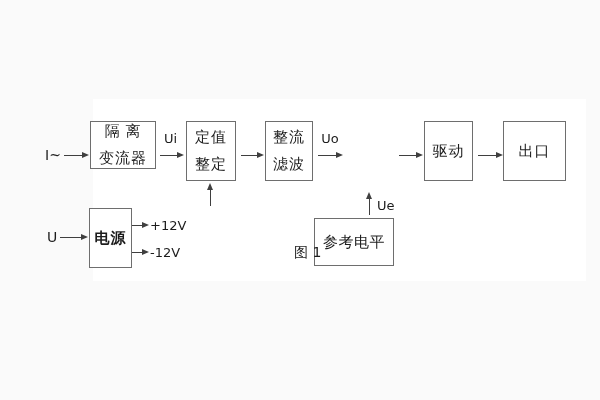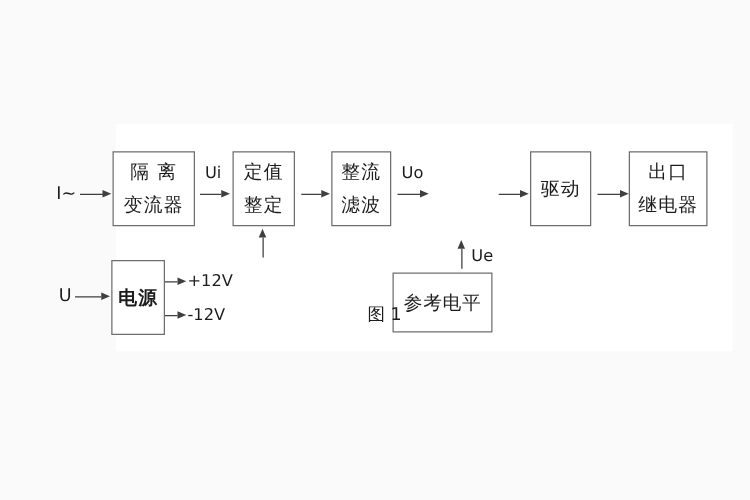--- a/index.html
+++ b/index.html
@@ -55,21 +55,21 @@
     border-right:3.5px solid transparent;
   }
 </style>
 </head>
 <body>
 
 <div class="canvas">
 
   <div class="page"></div>
 
-  <div class="block" style="left:90px;top:121px;width:66px;height:60px;">
+  <div class="block" style="left:90px;top:121px;width:66px;height:48px;font-family:Liberation Serif, serif;">
     <span>隔 离</span>
     <span>变流器</span>
   </div>
 
   <div class="block" style="left:186px;top:121px;width:50px;height:60px;">
     <span>定值</span>
     <span>整定</span>
   </div>
 
   <div class="block" style="left:265px;top:121px;width:48px;height:60px;text-align:center;">
@@ -77,21 +77,20 @@
     <span>滤波</span>
   </div>
 
 
   <div class="block single" style="left:424px;top:121px;width:49px;height:60px;">
     <span>驱动</span>
   </div>
 
   <div class="block" style="left:503px;top:121px;width:63px;height:60px;">
     <span>出口</span>
-    <span>继电器</span>
   </div>
 
   <div class="block single" style="left:89px;top:208px;width:43px;height:60px;font-weight:bold;">
     <span>电源</span>
   </div>
 
 
   <div class="block single" style="left:314px;top:218px;width:80px;height:48px;letter-spacing:0.5px;">
     <span>参考电平</span>
   </div>

